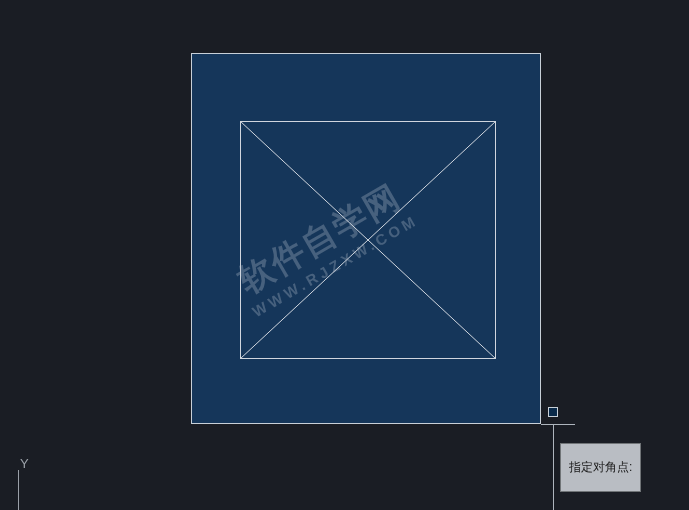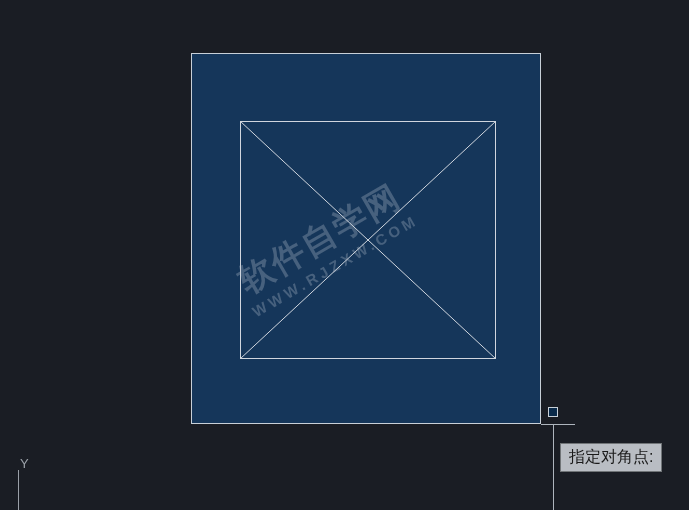--- a/index.html
+++ b/index.html
@@ -64,22 +64,22 @@
       width: 10px;
       height: 10px;
       border: 1px solid #c8d0d8;
       background: #0a2a4a;
     }
     .tooltip {
       position: absolute;
       background: #b9bdc3;
       border: 1px solid #707477;
       color: #1a1a1a;
-      font-size: 16px;
-      padding: 3px 8px;
+      font-size: 12px;
+      padding: 15px 8px;
       white-space: nowrap;
     }
     .ucs {
       position: absolute;
       color: #9aa0a8;
       font-size: 13px;
       pointer-events: none;
     }
     .ucs-y-line {
       position: absolute;

